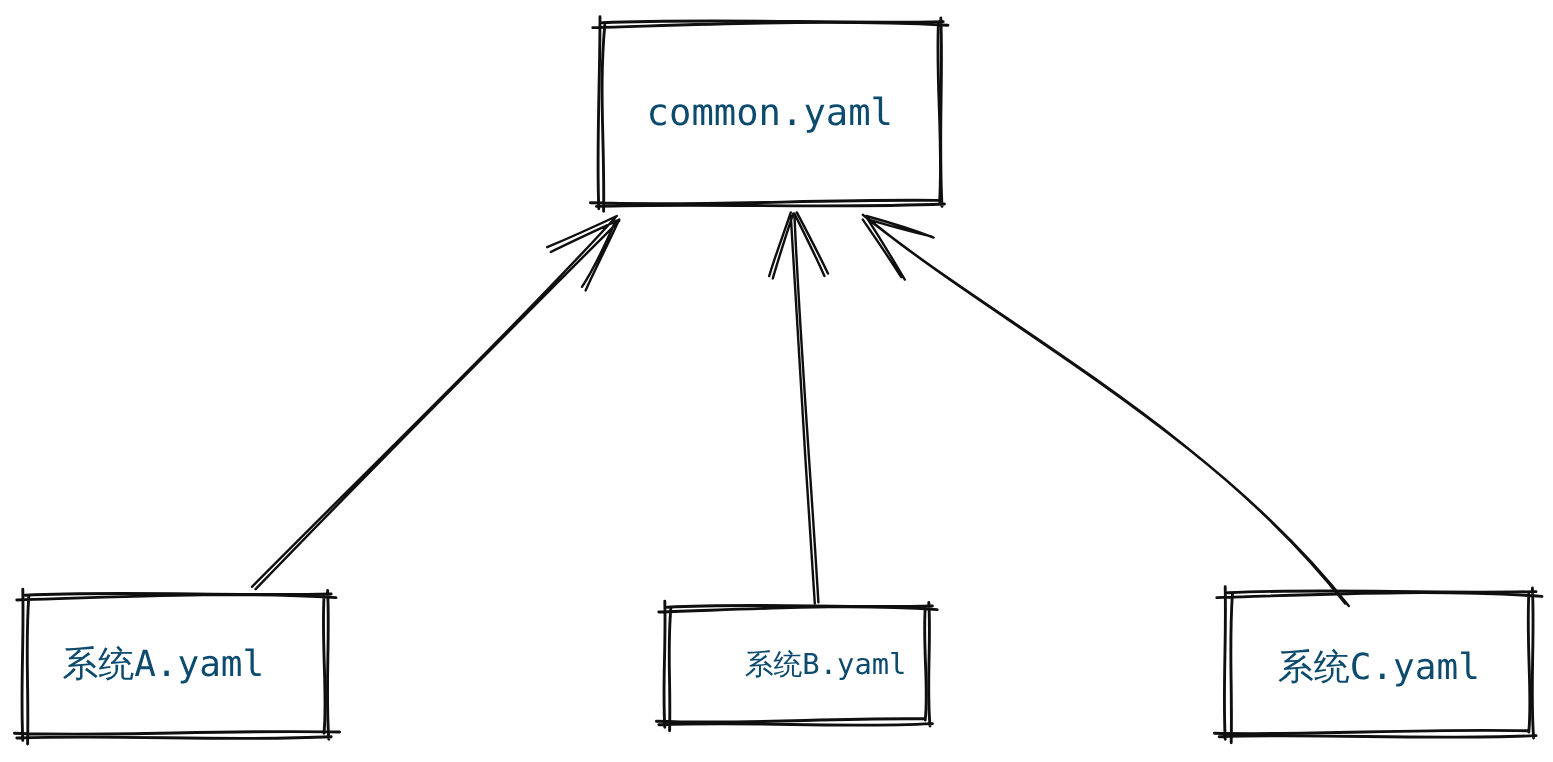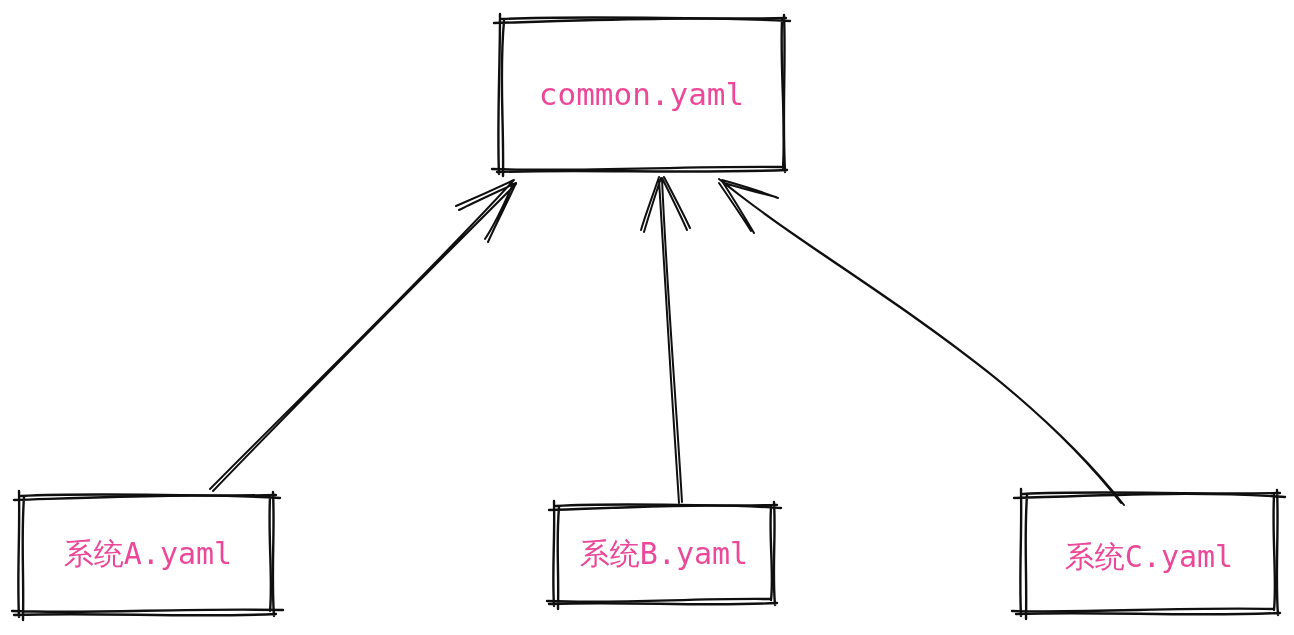--- a/index.html
+++ b/index.html
@@ -7,21 +7,21 @@
     padding: 0;
     background: #ffffff;
   }
   .canvas {
     position: relative;
     width: 1294px;
     height: 635px;
     background: #ffffff;
     overflow: hidden;
     font-family: "DejaVu Sans Mono", "Liberation Mono", monospace;
-    color: #ec4899;
+    color: #0c4a6e;
   }
   .strokes {
     position: absolute;
     left: 0;
     top: 0;
     width: 1294px;
     height: 635px;
   }
   .strokes path {
     fill: none;
@@ -34,22 +34,22 @@
     flex-direction: column;
     align-items: center;
     justify-content: center;
     text-align: center;
     white-space: nowrap;
   }
   .node-label .line {
     display: block;
   }
   .label-common { left: 498px; top: 17px;  width: 287px; height: 154px; font-size: 31px; line-height: 38px; }
-  .label-a      { left: 20px;  top: 494px; width: 256px; height: 120px; font-size: 30px; line-height: 36px; }
-  .label-b      { left: 553px; top: 504px; width: 222px; height: 99px;  font-size: 30px; line-height: 36px; }
+  .label-a      { left: 8px;  top: 494px; width: 256px; height: 120px; font-size: 30px; line-height: 36px; }
+  .label-b      { left: 577px; top: 504px; width: 222px; height: 99px;  font-size: 24px; line-height: 36px; }
   .label-c      { left: 1020px;top: 496px; width: 258px; height: 121px; font-size: 30px; line-height: 36px; align-items: center; }
 </style>
 </head>
 <body>
 
 <div class="canvas">
 
   <svg class="strokes" viewBox="0 0 1294 635" xmlns="http://www.w3.org/2000/svg">
 
     <g stroke-width="2.4" stroke="#0f0f0f">

